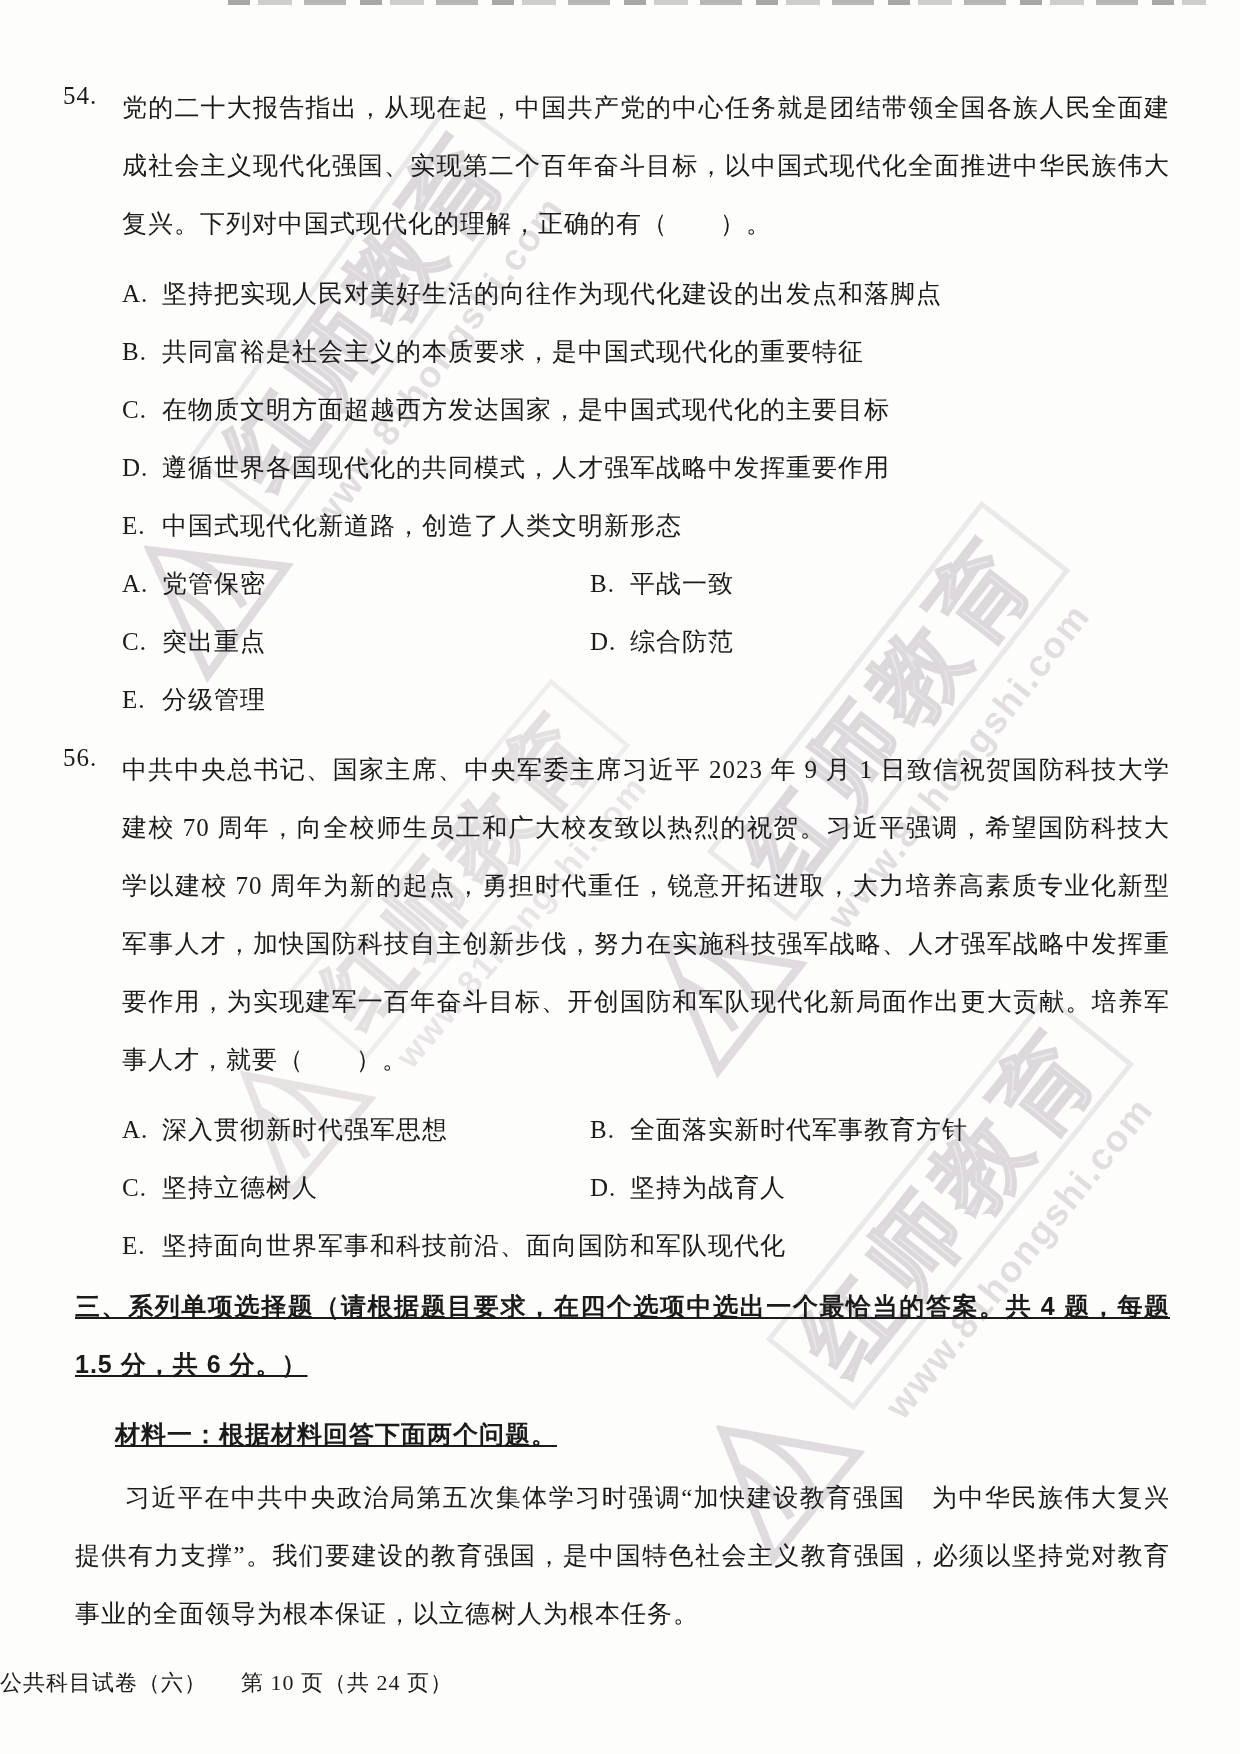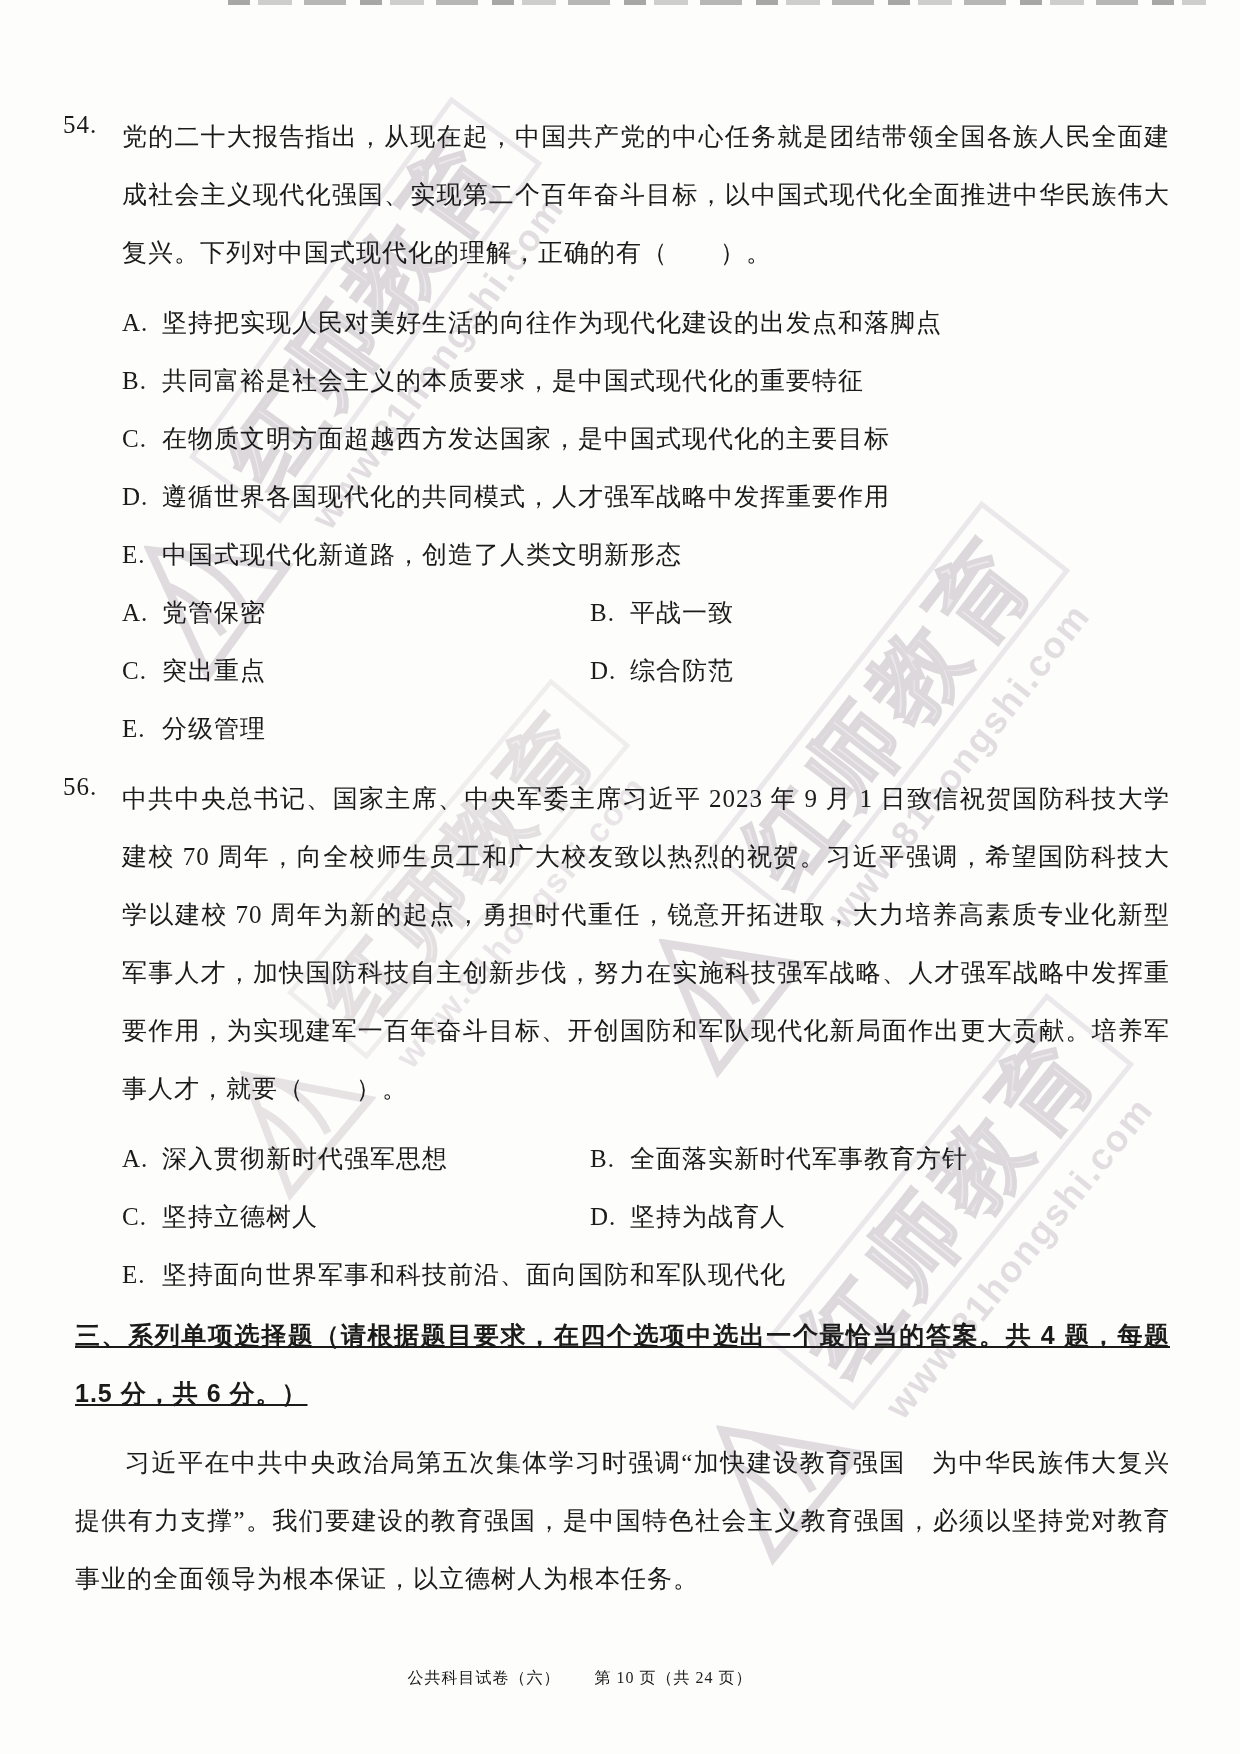--- a/index.html
+++ b/index.html
@@ -61,21 +61,21 @@
     color: #ccc4cc;
   }
   .stamp-a { left: 28px;  top: 312px;  transform: rotate(-54deg); }
   .stamp-b { left: 548px; top: 712px;  transform: rotate(-52deg); }
   .stamp-c { left: 118px; top: 862px;  transform: rotate(-50deg) scale(.92); opacity: .42; }
   .stamp-d { left: 608px; top: 1202px; transform: rotate(-51deg); }
 
   
   .content {
     position: absolute; inset: 0;
-    padding: 96px 58px 0 63px;
+    padding: 67px 58px 0 63px;
     box-sizing: border-box;
     z-index: 1;
     font-size: 25px;
     line-height: 58px;
     letter-spacing: 1px;
   }
   .question { margin: 0; }
   .q-head { display: flex; }
   .q-num { flex: 0 0 47px; }
   .q-stem { flex: 1; text-align: justify; }
@@ -90,23 +90,22 @@
     font-family: "Liberation Sans", "DejaVu Sans", sans-serif;
     font-weight: 700;
     text-decoration: underline;
   }
   .section-heading { text-align: justify; margin-top: 2px; }
   .material-label { margin: 8px 0 0 52px; }
   .material-para { margin-top: 6px; text-align: justify; text-indent: 2em; }
 
   .page-footer {
     position: absolute; left: 0; right: 0; top: 1668px;
-    text-align: center;
     padding-right: 80px;
-    font-size: 16px;
+    font-size: 22px;
     letter-spacing: 1px;
     z-index: 1;
   }
   .page-footer .f-left { margin-right: 34px; }
 </style>
 </head>
 <body>
 
 <div class="page">
 
@@ -237,20 +236,21 @@
         </div>
         <div class="opt-row opt-full">
           <span class="opt-label">E.</span>
           <span class="opt-text">坚持面向世界军事和科技前沿、面向国防和军队现代化</span>
         </div>
       </div>
     </div>
 
     <p class="section-heading heavy">三、系列单项选择题（请根据题目要求，在四个选项中选出一个最恰当的答案。共 4 题，每题 1.5 分，共 6 分。）</p>
 
+    <p class="material-label heavy">材料一：根据材料回答下面两个问题。</p>
     <p class="material-para">习近平在中共中央政治局第五次集体学习时强调“加快建设教育强国　为中华民族伟大复兴提供有力支撑”。我们要建设的教育强国，是中国特色社会主义教育强国，必须以坚持党对教育事业的全面领导为根本保证，以立德树人为根本任务。</p>
 
   </div>
 
   <div class="page-footer">
     <span class="f-left">公共科目试卷（六）</span><span>第 10 页（共 24 页）</span>
   </div>
 
 </div>
 

